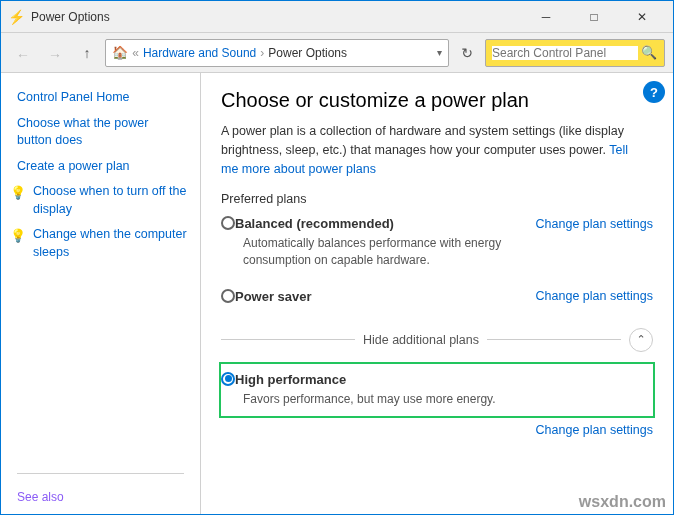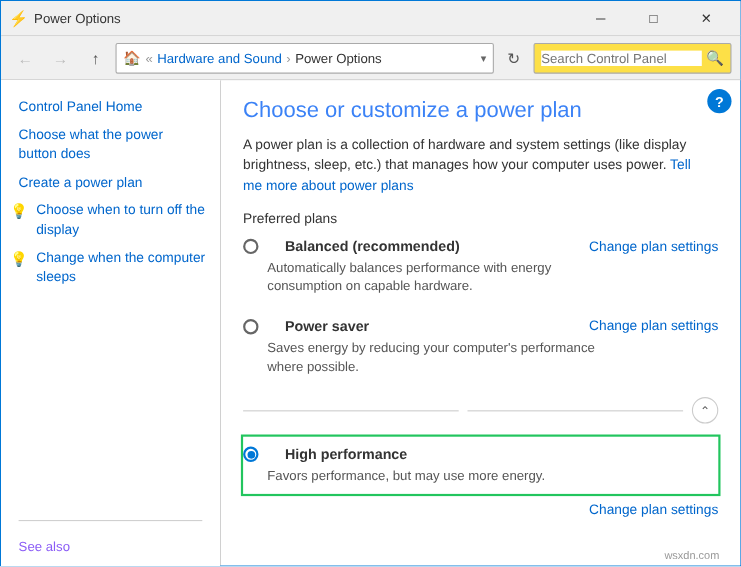--- a/index.html
+++ b/index.html
@@ -206,21 +206,21 @@
       color: #fff;
       display: flex;
       align-items: center;
       justify-content: center;
       font-size: 13px;
       cursor: pointer;
       font-weight: bold;
     }
     .page-title {
       font-size: 20px;
-      color: #3b82f6;
+      color: #000000;
       margin-bottom: 10px;
       font-weight: 300;
     }
     .page-description {
       font-size: 12.5px;
       color: #333;
       line-height: 1.5;
       margin-bottom: 14px;
       max-width: 420px;
     }
@@ -239,22 +239,22 @@
       padding: 0 0 10px 0;
     }
     .plan-header {
       display: flex;
       align-items: center;
       justify-content: space-between;
       margin-bottom: 4px;
     }
     .plan-radio-label {
       display: flex;
-      align-items: flex-end;
-      gap: 24px;
+      align-items: flex-start;
+      gap: 0;
     }
     .plan-radio {
       width: 14px;
       height: 14px;
       border-radius: 50%;
       border: 2px solid #666;
       display: flex;
       align-items: center;
       justify-content: center;
       flex-shrink: 0;
@@ -315,23 +315,24 @@
       cursor: pointer;
     }
     .highlighted-plan {
       border: 2px solid #22c55e;
       padding: 8px 0;
       margin: 0 -2px;
     }
     .watermark {
       position: fixed;
       bottom: 4px;
-      right: 20px;
-      font-size: 10px;
+      right: 8px;
+      font-size: 16px;
       color: #999;
+      font-weight: bold;
     }
   </style>
 </head>
 <body>
 
 <div class="window">
 
   <div class="title-bar">
     <span class="title-bar-icon">⚡</span>
     <span class="title-bar-text">Power Options</span>
@@ -420,25 +421,25 @@
       </div>
 
       <div class="plan-item">
         <div class="plan-header">
           <div class="plan-radio-label">
             <div class="plan-radio"></div>
             <span class="plan-name">Power saver</span>
           </div>
           <a class="change-plan-link">Change plan settings</a>
         </div>
-        <div class="plan-desc">Saves energy by reducing your computer's performance where possible.</div>
       </div>
 
       <div class="separator-row">
         <div class="separator-line"></div>
+        <span class="separator-label">Hide additional plans</span>
         <div class="separator-line"></div>
         <div class="separator-chevron">⌃</div>
       </div>
 
       <div class="plan-item">
         <div class="highlighted-plan">
           <div class="plan-header">
             <div class="plan-radio-label">
               <div class="plan-radio checked"></div>
               <span class="plan-name">High performance</span>

